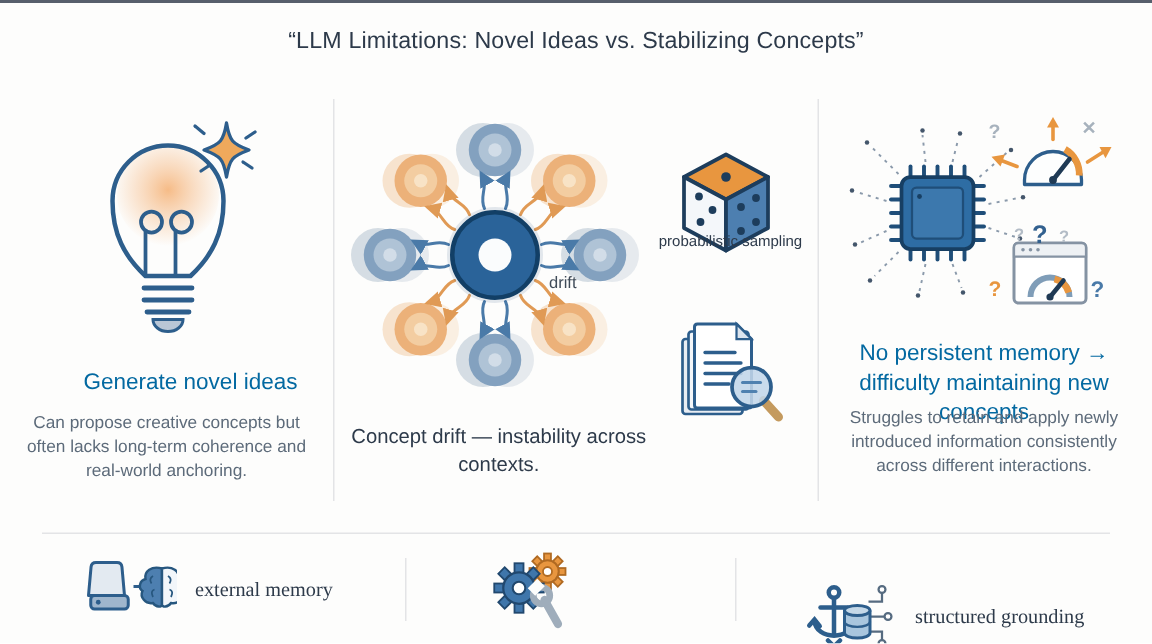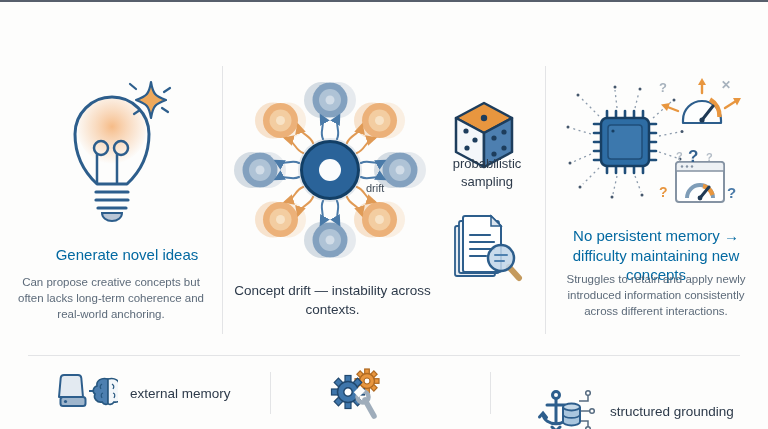--- a/index.html
+++ b/index.html
@@ -8,32 +8,33 @@
     font-family:"Liberation Sans",sans-serif;overflow:hidden;
     border-top:2px solid rgba(58,67,82,0.85);box-sizing:border-box;
   }
   .abs{position:absolute;}
   .center{text-align:center;}
   #title{left:0;top:17px;width:768px;font-size:15.5px;font-weight:500;color:#2d3a4a;letter-spacing:0.1px;}
   .vdiv{width:1px;background:#e3e4e6;}
   .hdiv{height:1px;background:#e3e4e6;}
   .heading{font-size:15px;font-weight:400;color:#0369a1;line-height:1.3;}
   .body-text{font-size:11.5px;color:#5d6b7a;line-height:1.4;}
-  .side-label{font-size:13px;color:#2d3a4a;line-height:1.35;font-weight:500;}
+  .side-label{font-size:10px;color:#2d3a4a;line-height:1.35;font-weight:500;}
   .caption{font-size:13.5px;color:#2d3a4a;line-height:1.4;font-weight:500;}
   .footer-item{display:flex;align-items:center;gap:12px;height:50px;}
-  .footer-label{font-size:13.5px;color:#2d3a4a;font-weight:500;white-space:nowrap;}
+  .footer-label{font-size:13.5px;color:#2d3a4a;font-weight:500;white-space:nowrap;font-family:Liberation Serif, serif;}
   svg{display:block;}
   svg text{font-family:"Liberation Sans",sans-serif;}
 </style>
 </head>
 <body>
 
 <div id="canvas">
 
+  <div id="title" class="abs center">“LLM Limitations: Novel Ideas vs. Stabilizing Concepts”</div>
 
   <div class="abs vdiv" style="left:222px;top:64px;height:268px;"></div>
   <div class="abs vdiv" style="left:545px;top:64px;height:268px;"></div>
 
   <div class="abs" style="left:50px;top:70px;">
     <svg width="125" height="175" viewBox="0 0 125 175">
       <defs>
         <radialGradient id="bulbglow" cx="50%" cy="45%" r="55%">
           <stop offset="0%" stop-color="rgba(242,152,72,0.65)"></stop>
           <stop offset="55%" stop-color="rgba(244,176,116,0.35)"></stop>

